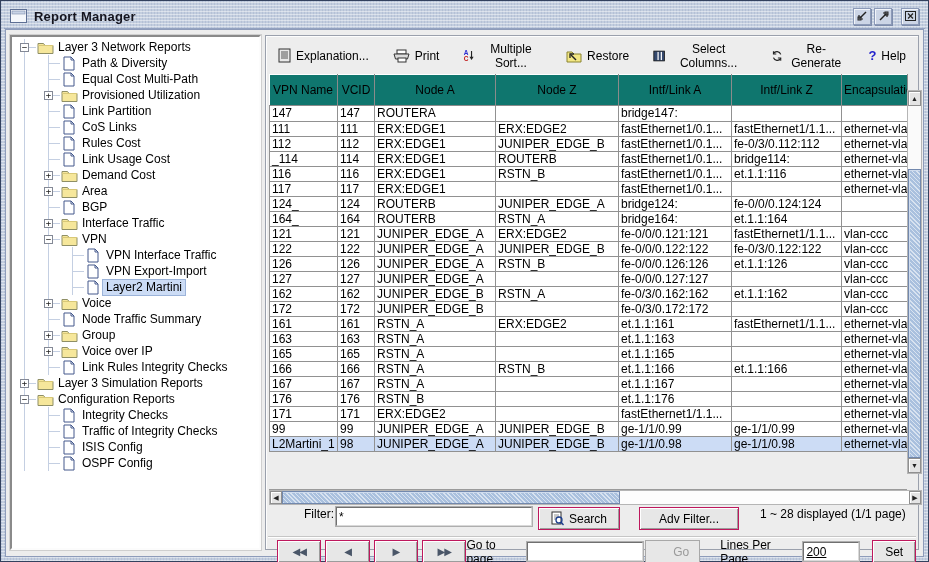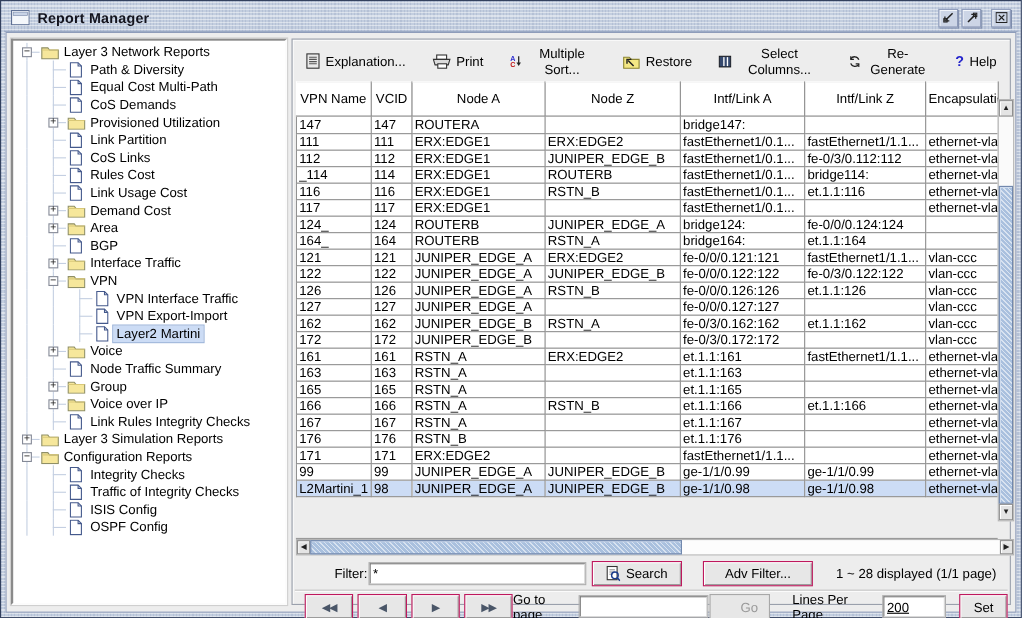--- a/index.html
+++ b/index.html
@@ -45,21 +45,21 @@
     border:1px solid #9aa0ac;box-shadow:inset 1px 1px 0 #fdfdfd;padding:1px 2px;}
   .toolbar{height:37px;display:flex;align-items:center;padding:0 8px;gap:20px;}
   .tb-btn{display:inline-flex;align-items:center;gap:5px;background:transparent;border:none;
     font-size:12px;color:#000;padding:2px 2px;font-family:"Liberation Sans",sans-serif;}
   .tb-btn svg{display:block;}
   .help-q{color:#2222cc;font-weight:bold;font-size:13px;}
 
   
   .table-zone{position:relative;margin:0 1px;width:653px;}
   table.grid{border-collapse:collapse;table-layout:fixed;width:638px;font-size:12px;}
-  .grid th{height:16px;font-weight:normal;background:#ffffff;color:#000;padding:8px 2px;
+  .grid th{height:16px;font-weight:normal;background:#0f766e;color:#000;padding:8px 2px;
     border-top:1px solid #fff;border-left:1px solid #fff;border-right:1px solid #8b8b8b;border-bottom:1px solid #8b8b8b;
     white-space:nowrap;overflow:hidden;text-align:center;}
   .grid th:first-child{text-align:left;padding-left:3px;}
   .grid td{height:15px;background:#fff;padding:0 2px;border-right:1px solid #919191;border-bottom:1px solid #919191;
     white-space:nowrap;overflow:hidden;color:#000;line-height:14px;}
   .grid td:first-child{border-left:1px solid #919191;}
   .grid tr.selected td{background:#ccdcf5;}
   .body-clip{width:638px;height:384px;overflow:hidden;border-bottom:1px solid #9a9a9a;}
 
   
@@ -74,21 +74,21 @@
     box-shadow:inset 1px 1px 0 #cfdcee;}
   .hscroll{position:relative;width:653px;height:15px;background:#fdfdfd;border:1px solid #b5b5b5;margin-top:0;}
   .hscroll .left{left:0;top:0;width:12px;height:13px;line-height:12px;}
   .hscroll .right{left:auto;right:0;top:0;width:12px;height:13px;line-height:12px;}
   .hthumb{position:absolute;left:12px;top:0;width:338px;height:13px;
     background-color:#a9c0de;border:1px solid #7288ad;
     background-image:repeating-linear-gradient(45deg,rgba(255,255,255,.55) 0 1px,transparent 1px 3px);
     box-shadow:inset 0 1px 0 #cfdcee;}
 
   
-  .filter-row{height:28px;display:flex;align-items:center;font-size:12px;margin-top:2px;padding-left:23px;}
+  .filter-row{height:28px;display:flex;font-size:12px;margin-top:2px;padding-left:23px;}
   .filter-row label{margin-left:13px;}
   .txt{height:19px;border-top:1px solid #707070;border-left:1px solid #707070;
     border-bottom:1px solid #d9d9d9;border-right:1px solid #d9d9d9;outline:1px solid #aeaeae;
     background:#fff;font:12px "Liberation Sans",sans-serif;padding:0 2px;}
   .filter-input{width:196px;margin-left:2px;}
   .btn{display:inline-flex;align-items:center;justify-content:center;gap:5px;height:23px;
     background:#e7e7e7;border:1px solid #be185d;box-shadow:inset 1px 1px 0 #ffffff, inset -1px -1px 0 #9c9c9c;
     font:12px "Liberation Sans",sans-serif;color:#000;padding:0 10px;}
   .search-btn{margin-left:6px;width:82px;}
   .adv-btn{margin-left:19px;width:100px;}
@@ -169,31 +169,20 @@
           <div class="tree-row">
             <span class="t-sp"></span>
             <span class="t-slot"></span>
             <span class="t-icon">
               <svg width="12" height="15" viewBox="0 0 12 15">
                 <path d="M1 1 h7 l3 3 v10 H1 z" fill="#fff" stroke="#44598c"></path>
                 <path d="M8 1 v3 h3" fill="none" stroke="#44598c"></path>
               </svg>
             </span>
             <span class="t-label">Equal Cost Multi-Path</span>
-          </div>
-          <div class="tree-row">
-            <span class="t-sp"></span>
-            <span class="t-slot"></span>
-            <span class="t-icon">
-              <svg width="12" height="15" viewBox="0 0 12 15">
-                <path d="M1 1 h7 l3 3 v10 H1 z" fill="#fff" stroke="#44598c"></path>
-                <path d="M8 1 v3 h3" fill="none" stroke="#44598c"></path>
-              </svg>
-            </span>
-            <span class="t-label">CoS Demands</span>
           </div>
           <div class="tree-row">
             <span class="t-sp"></span>
             <span class="t-slot">
               <span class="exp">+</span>
             </span>
             <span class="t-icon">
               <svg width="17" height="13" viewBox="0 0 17 13">
                 <path d="M1 2.5 h5.5 l1.5 2 h8 v8 H1 z" fill="#f6e79b" stroke="#8f8f66"></path>
                 <path d="M1 4.5 h15" stroke="#d8c878" stroke-width="1"></path>

